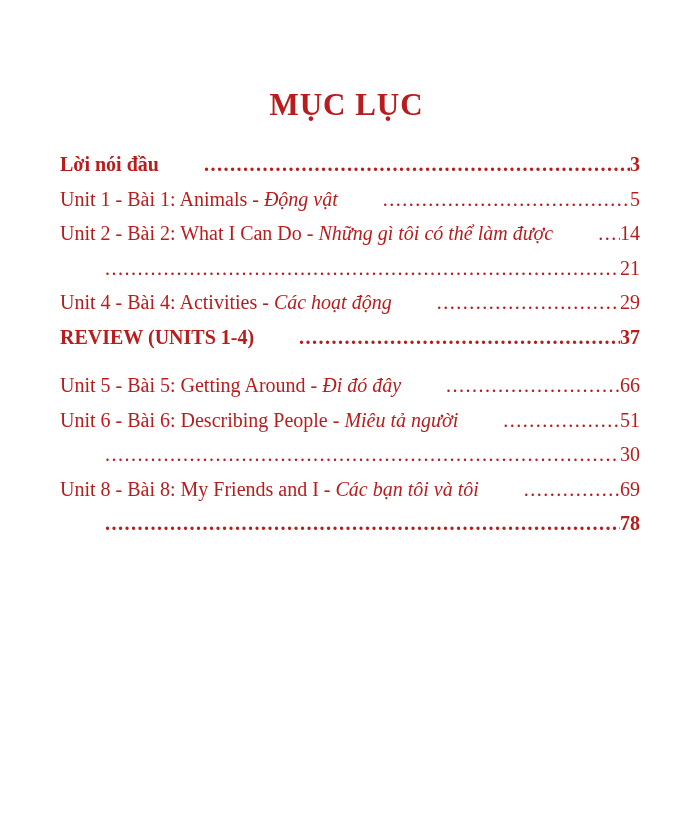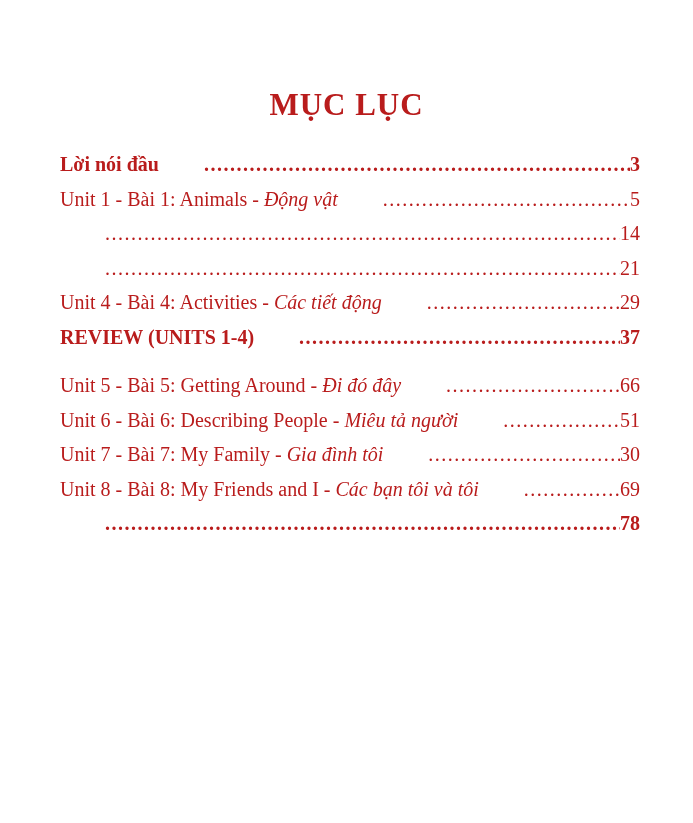--- a/index.html
+++ b/index.html
@@ -81,33 +81,34 @@
   </div>
 
   <div class="toc-row">
     <span class="label"><span class="txt">Unit 1 - Bài 1: Animals - </span><span class="it">Động vật</span></span>
     <span class="tab" hidden=""></span>
     <span class="dots">................................................................................................................................................................</span>
     <span class="pagenum">5</span>
   </div>
 
   <div class="toc-row">
+    <span class="label"><span class="txt">Unit 2 - Bài 2: What I Can Do - </span><span class="it">Những gì tôi có thể làm được</span></span>
     <span class="tab" hidden=""></span>
     <span class="dots">................................................................................................................................................................</span>
     <span class="pagenum">14</span>
   </div>
 
   <div class="toc-row">
     <span class="tab" hidden=""></span>
     <span class="dots">................................................................................................................................................................</span>
     <span class="pagenum">21</span>
   </div>
 
   <div class="toc-row">
-    <span class="label"><span class="txt">Unit 4 - Bài 4: Activities - </span><span class="it">Các tiết động</span></span>
+    <span class="label"><span class="txt">Unit 4 - Bài 4: Activities - </span><span class="it">Các hoạt động</span></span>
     <span class="tab" hidden=""></span>
     <span class="dots">................................................................................................................................................................</span>
     <span class="pagenum">29</span>
   </div>
 
   <div class="toc-row bold">
     <span class="label"><span class="txt">REVIEW (UNITS 1-4)</span><span class="it"></span></span>
     <span class="tab" hidden=""></span>
     <span class="dots">................................................................................................................................................................</span>
     <span class="pagenum">37</span>
@@ -121,21 +122,20 @@
   </div>
 
   <div class="toc-row">
     <span class="label"><span class="txt">Unit 6 - Bài 6: Describing People - </span><span class="it">Miêu tả người</span></span>
     <span class="tab" hidden=""></span>
     <span class="dots">................................................................................................................................................................</span>
     <span class="pagenum">51</span>
   </div>
 
   <div class="toc-row">
-    <span class="label"><span class="txt">Unit 7 - Bài 7: My Family - </span><span class="it">Gia đình tôi</span></span>
     <span class="tab" hidden=""></span>
     <span class="dots">................................................................................................................................................................</span>
     <span class="pagenum">30</span>
   </div>
 
   <div class="toc-row">
     <span class="label"><span class="txt">Unit 8 - Bài 8: My Friends and I - </span><span class="it">Các bạn tôi và tôi</span></span>
     <span class="tab" hidden=""></span>
     <span class="dots">................................................................................................................................................................</span>
     <span class="pagenum">69</span>

